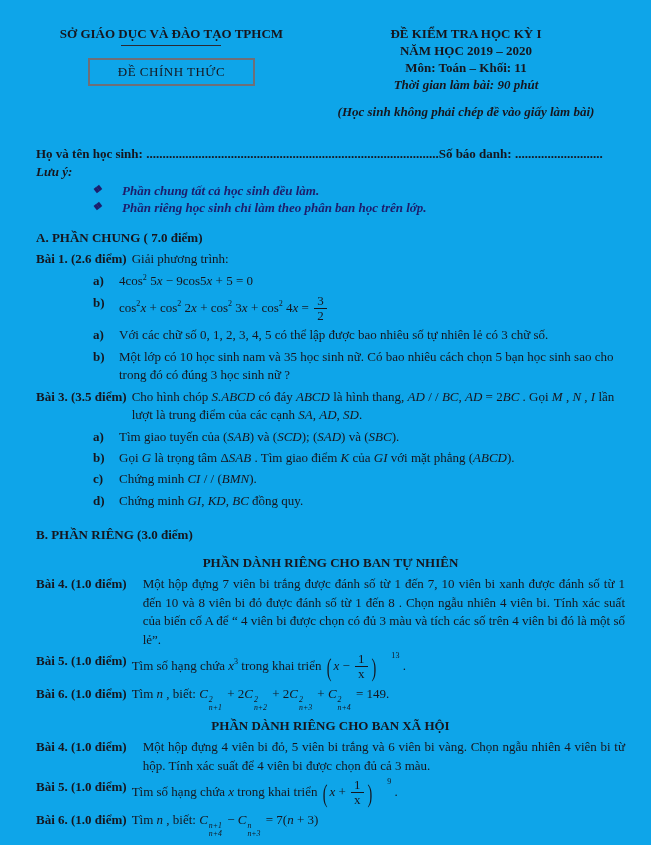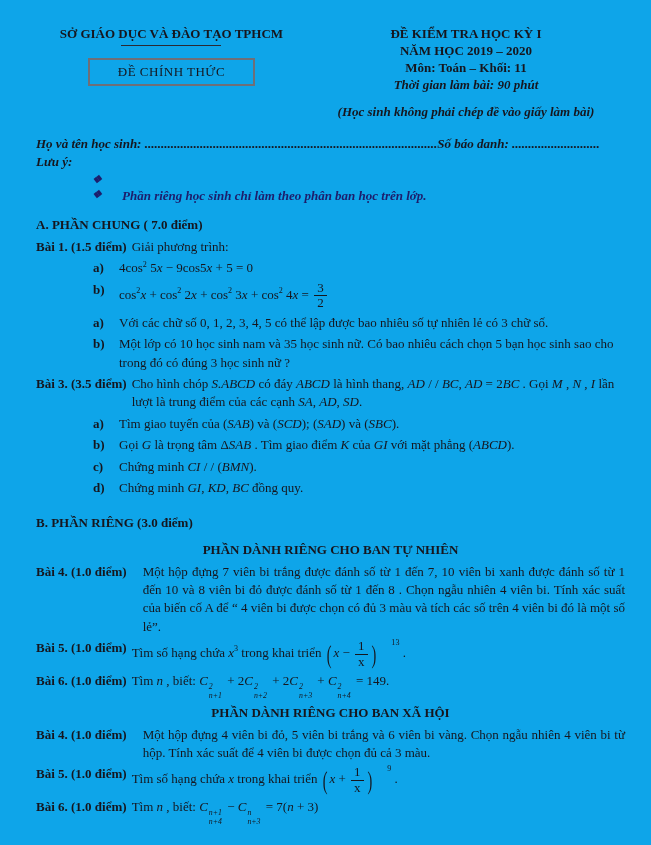--- a/index.html
+++ b/index.html
@@ -14,21 +14,21 @@
   .header{display:flex;}
   .h-left{width:46%;text-align:center;}
   .h-right{width:54%;text-align:center;}
   .h-left .l1,.h-left .l2{font-weight:700;line-height:1.28;}
   .underline{width:100px;border-bottom:1.5px solid #2a2a33;margin:2px auto 12px;}
   .stamp{display:inline-block;border:2px solid #6f6f77;padding:3px 28px;letter-spacing:.5px;}
   .h-right .l{font-weight:700;line-height:1.3;}
   .h-right .l4{font-weight:700;font-style:italic;line-height:1.3;}
   .h-right .note{font-weight:700;font-style:italic;margin-top:9px;}
   
-  .student{margin-top:14px;font-weight:700;font-style:italic;white-space:nowrap;overflow:hidden;}
+  .student{margin-top:24px;font-weight:700;white-space:nowrap;overflow:hidden;}
   .notice-title{font-weight:700;font-style:italic;}
   .notice-item{display:flex;margin-left:56px;font-weight:700;font-style:italic;color:#1d1d6b;line-height:1.35;}
   .diamond{width:30px;flex:none;font-size:11px;}
   
   .sec-heading{font-weight:700;margin-top:12px;}
   .ex{display:flex;margin-top:3px;}
   .ex-label{font-weight:700;white-space:nowrap;}
   .ex-body{margin-left:5px;flex:1;}
   .just{text-align:justify;margin-left:16px;}
   .itm{display:flex;margin-left:57px;margin-top:3px;}
@@ -63,31 +63,32 @@
       <div class="note">(Học sinh không phải chép đề vào giấy làm bài)</div>
     </div>
   </div>
 
   <div class="student"><span>Họ và tên học sinh: </span><span>..........................................................................................</span><span>Số báo danh:  </span><span>...........................</span></div>
 
   <div class="notice">
     <div class="notice-title">Lưu ý:</div>
     <div class="notice-item">
       <span class="diamond">❖</span>
+      <span>Phần chung tất cả học sinh đều làm.</span>
     </div>
     <div class="notice-item">
       <span class="diamond">❖</span>
       <span>Phần riêng học sinh chỉ làm theo phân ban học trên lớp.</span>
     </div>
   </div>
 
   <div class="sec-heading">A. PHẦN CHUNG ( 7.0 điểm)</div>
 
   <div class="ex">
-    <span class="ex-label">Bài 1. (1.5 điểm)</span>
+    <span class="ex-label">Bài 1. (2.6 điểm)</span>
     <div class="ex-body"><span>Giải phương trình:</span></div>
   </div>
   <div class="itm">
     <span class="itm-m">a)</span>
     <div class="itm-b"><span>4cos</span><sup>2</sup><span> 5</span><span class="it">x</span><span> − 9cos5</span><span class="it">x</span><span> + 5 = 0</span></div>
   </div>
   <div class="itm">
     <span class="itm-m">b)</span>
     <div class="itm-b"><span>cos</span><sup>2</sup><span class="it">x</span><span> + cos</span><sup>2</sup><span> 2</span><span class="it">x</span><span> + cos</span><sup>2</sup><span> 3</span><span class="it">x</span><span> + cos</span><sup>2</sup><span> 4</span><span class="it">x</span><span> = </span><span class="frac"><span class="fn">3</span><span class="fd">2</span></span></div>
   </div>

